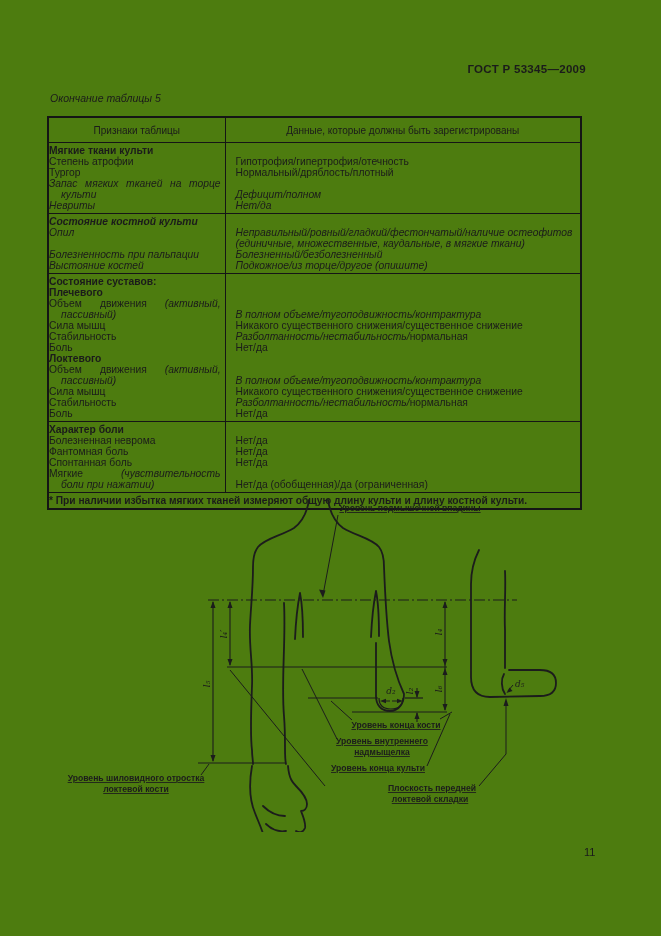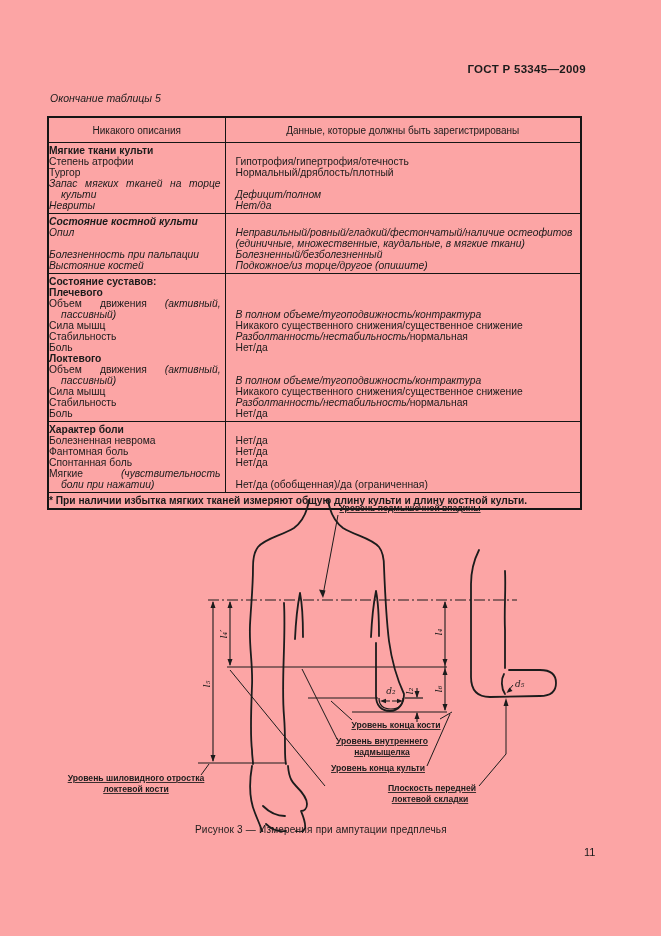--- a/index.html
+++ b/index.html
@@ -1,16 +1,16 @@
 <!DOCTYPE html>
 <html><head>
 <meta charset="utf-8">
 <style>
   html,body{margin:0;padding:0;background:#e8e8e8;}
-  #page{position:relative;width:661px;height:936px;background:#fca5a5;overflow:hidden;
+  #page{position:relative;width:661px;height:936px;background:#4d7c0f;overflow:hidden;
         font-family:"Liberation Sans",sans-serif;color:#1b1b1b;}
   .abs{position:absolute;}
   #std-code{right:75px;top:63px;font-weight:bold;font-size:11.5px;letter-spacing:.3px;}
   #cont-note{left:50px;top:92px;font-style:italic;font-size:10.5px;}
   
   #tbl{position:absolute;left:47px;top:116px;width:533px;border-collapse:collapse;
        table-layout:fixed;font-size:10.3px;border:2px solid #151515;}
   #tbl th,#tbl td{border:1px solid #151515;vertical-align:top;padding:2px 0 2px 0;}
   #tbl th{font-weight:normal;font-size:10px;height:20px;text-align:center;vertical-align:middle;padding:2px;}
   .ln{line-height:11px;height:11px;white-space:nowrap;}
@@ -42,21 +42,21 @@
   <div id="std-code" class="abs">ГОСТ Р 53345—2009</div>
   <div id="cont-note" class="abs">Окончание таблицы 5</div>
 
   <table id="tbl">
     <colgroup>
         <col style="width:177px">
         <col style="width:356px">
       </colgroup>
     <thead>
       <tr>
-        <th>Никакого описания</th>
+        <th>Признаки таблицы</th>
         <th>Данные, которые должны быть зарегистрированы</th>
       </tr>
     </thead>
     <tbody>
         <tr>
           <td class="cl">
             <div class="ln"><span class="st-b">Мягкие ткани культи</span></div>
             <div class="ln"><span class="st-r">Степень атрофии</span></div>
             <div class="ln"><span class="st-r">Тургор</span></div>
             <div class="ln j"><span class="st-i">Запас мягких тканей на торце</span></div>
@@ -216,15 +216,14 @@
 
     <text class="fdim" x="224" y="637" text-anchor="middle" transform="rotate(-90 224 634)">l₄′</text>
     <text class="fdim" x="207" y="687" text-anchor="middle" transform="rotate(-90 207 684)">l₅</text>
     <text class="fdim" x="439" y="635" text-anchor="middle" transform="rotate(-90 439 632)">l₄</text>
     <text class="fdim" x="439" y="692" text-anchor="middle" transform="rotate(-90 439 689)">l₆</text>
     <text class="fdim" x="410" y="694" text-anchor="middle" transform="rotate(-90 410 691)">l₂</text>
     <text class="fdim" x="391" y="694" text-anchor="middle">d₂</text>
     <text class="fdim" x="515" y="687">d₅</text>
   </svg>
 
-  <div id="fig-caption" class="abs">Рисунок 3 — Измерения при ампутации предплечья</div>
   <div id="page-num" class="abs">11</div>
 </div>
 
 </body></html>

